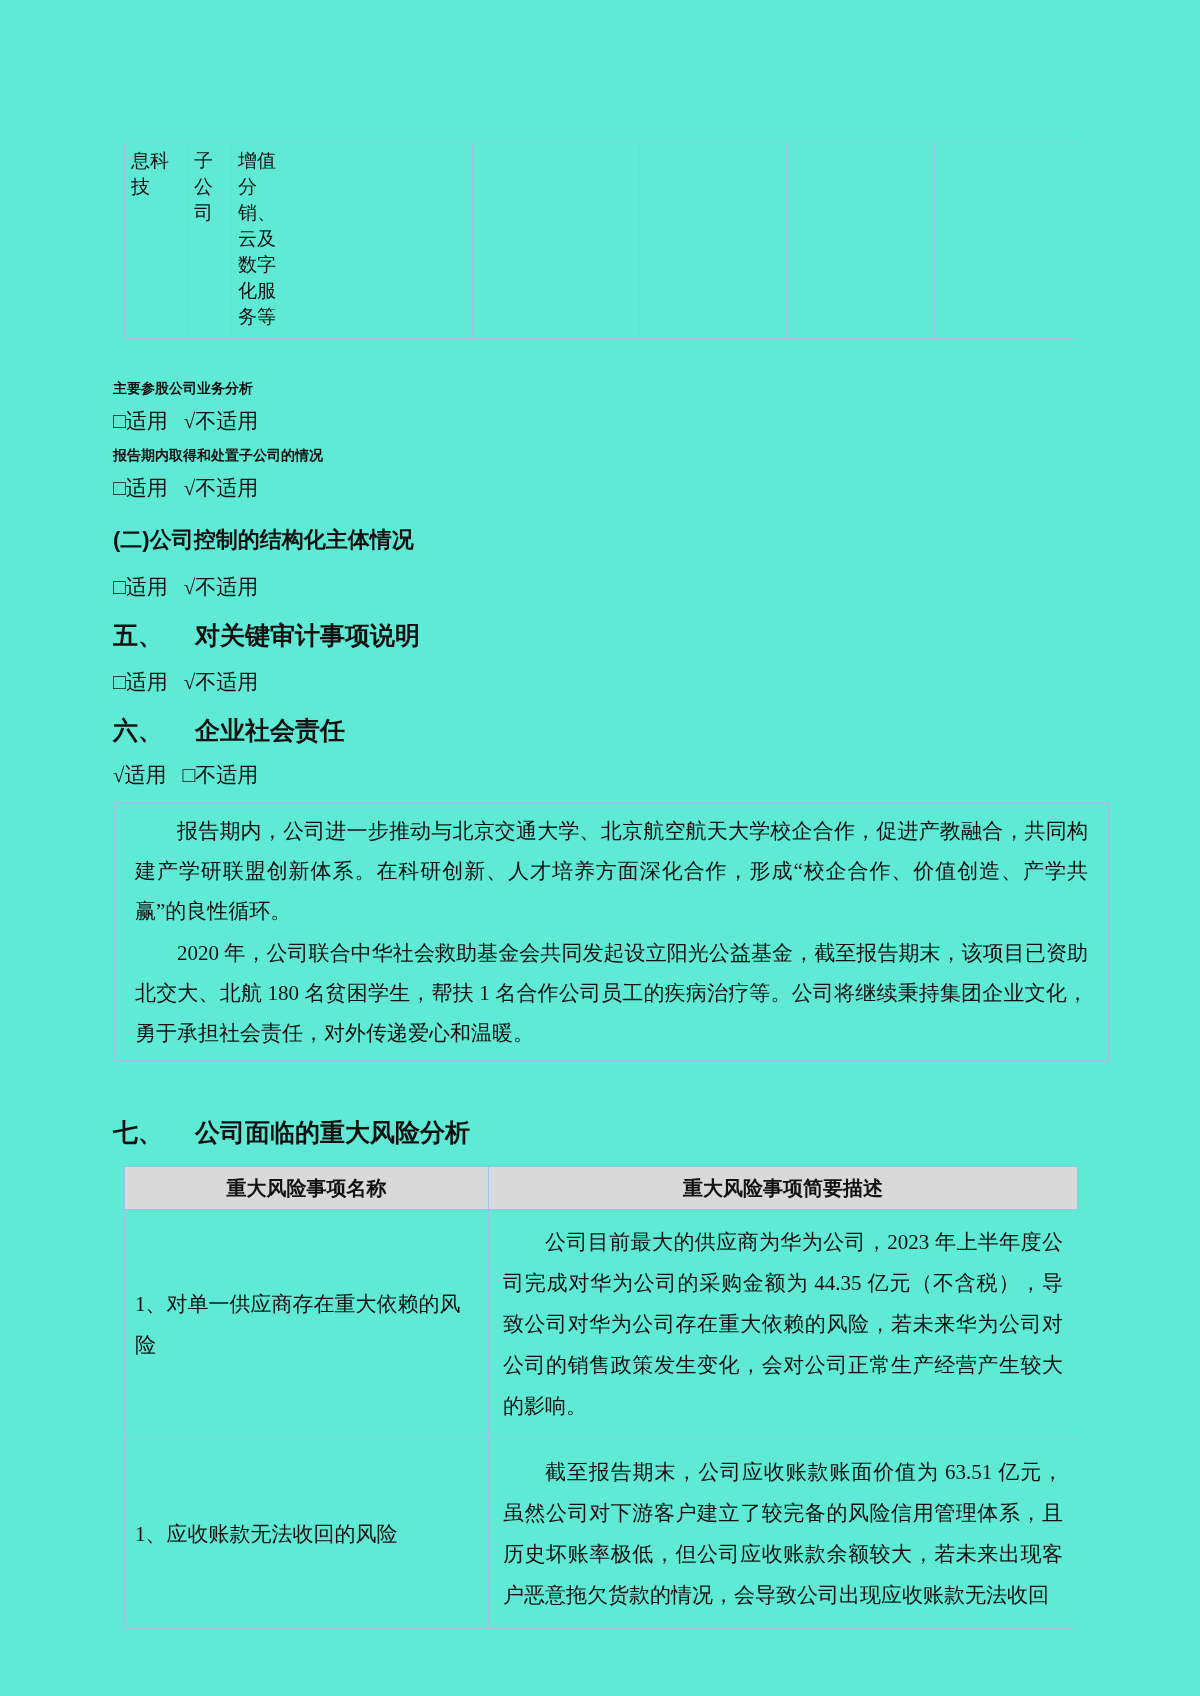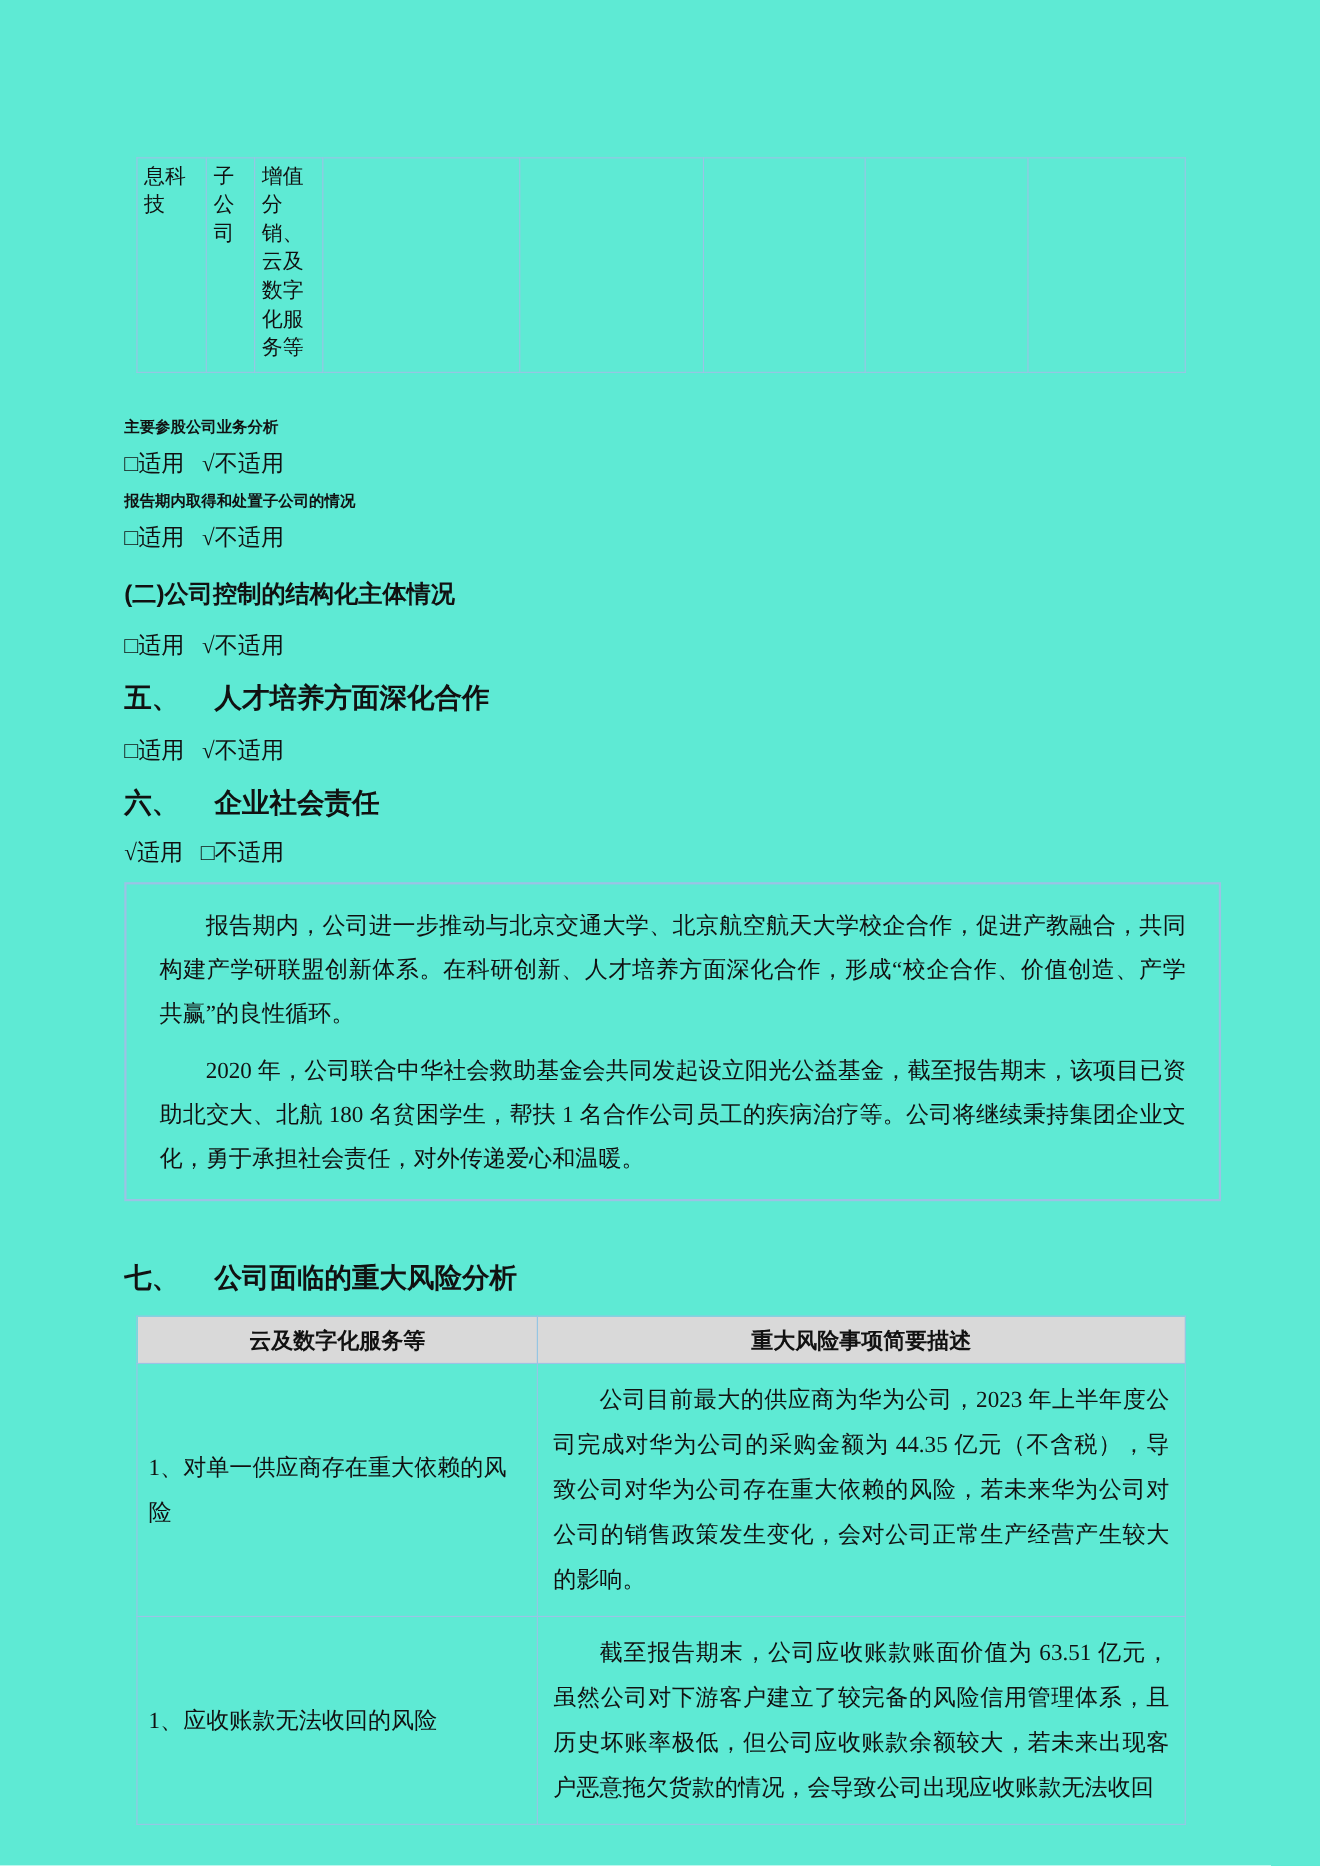--- a/index.html
+++ b/index.html
@@ -63,21 +63,21 @@
   .csr-box{
     margin-top:11px;
     width:957px;
     border:2px solid #9cc2e5;
     padding:5px 18px;
     box-sizing:content-box;
     font-size:21px;
     line-height:40px;
     text-align:justify;
   }
-  .csr-box p{margin:12px;text-indent:2em;}
+  .csr-box p{margin:2px;text-indent:2em;}
   
   .risk-table{
     margin:16px 0 0 11px;
     width:953px;
   }
   .risk-table th,.risk-table td{
     border:1.5px solid #9cc2e5;
     overflow:hidden;
   }
   .risk-table th{
@@ -146,21 +146,21 @@
   <div class="applicability">
     <span class="tok1">□适用</span><span class="tok2">√不适用</span>
   </div>
 
   <div class="h-sub">(二)公司控制的结构化主体情况</div>
   <div class="applicability mt16">
     <span class="tok1">□适用</span><span class="tok2">√不适用</span>
   </div>
 
   <div class="h-section">
-    <span class="sec-num">五、</span><span>人才培养方面深化合作</span>
+    <span class="sec-num">五、</span><span>对关键审计事项说明</span>
   </div>
   <div class="applicability mt14">
     <span class="tok1">□适用</span><span class="tok2">√不适用</span>
   </div>
 
   <div class="h-section">
     <span class="sec-num">六、</span><span>企业社会责任</span>
   </div>
   <div class="applicability mt12">
     <span class="tok1">√适用</span><span class="tok2">□不适用</span>
@@ -175,21 +175,21 @@
     <span class="sec-num">七、</span><span>公司面临的重大风险分析</span>
   </div>
 
   <table class="risk-table">
     <colgroup>
       <col style="width:364px">
         <col style="width:589px">
     </colgroup>
     <tbody>
         <tr>
-      <th>云及数字化服务等</th>
+      <th>重大风险事项名称</th>
       <th>重大风险事项简要描述</th>
     </tr>
     <tr class="row-1">
       <td class="risk-name">1、对单一供应商存在重大依赖的风险</td>
       <td class="risk-desc">
         <p>公司目前最大的供应商为华为公司，2023 年上半年度公司完成对华为公司的采购金额为 44.35 亿元（不含税），导致公司对华为公司存在重大依赖的风险，若未来华为公司对公司的销售政策发生变化，会对公司正常生产经营产生较大的影响。</p>
       </td>
     </tr>
     <tr class="row-2">
       <td class="risk-name">1、应收账款无法收回的风险</td>

